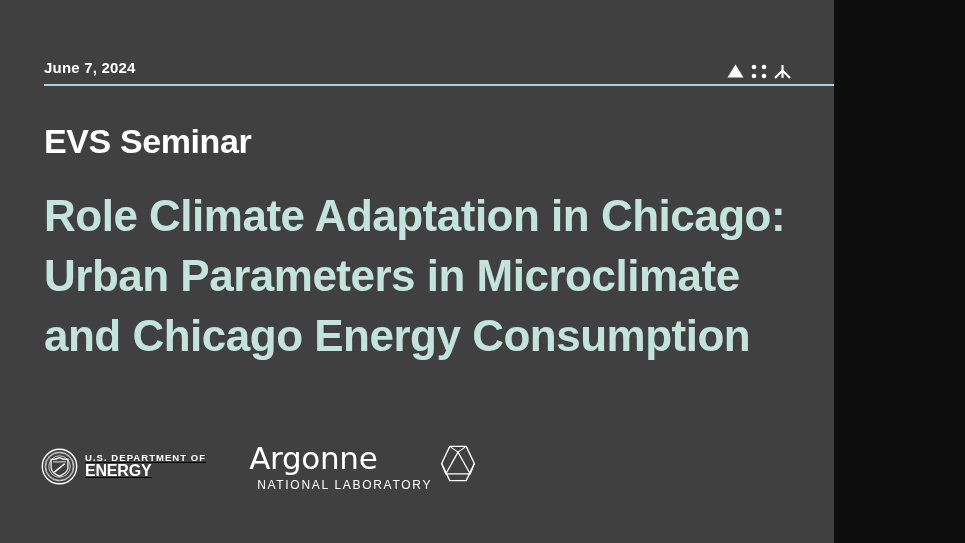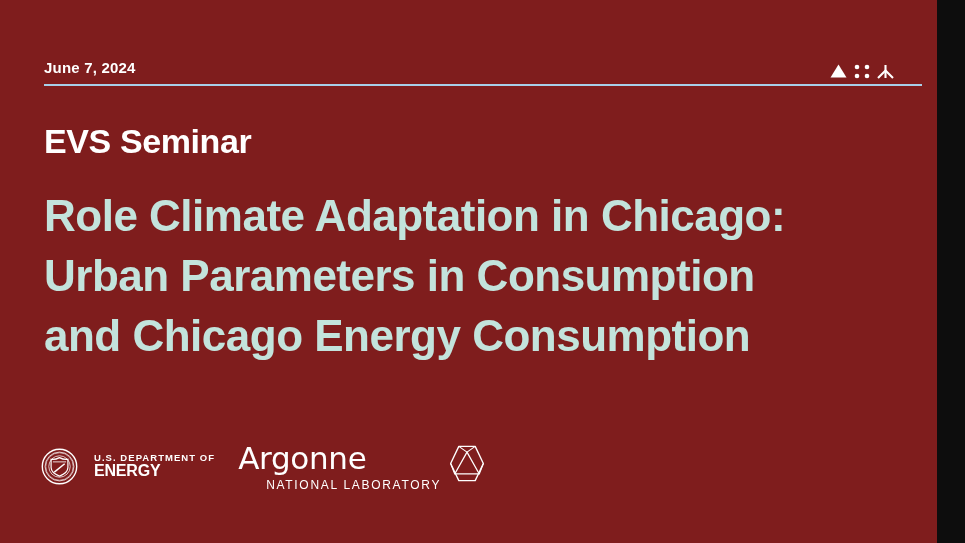--- a/index.html
+++ b/index.html
@@ -2,23 +2,23 @@
 <html><head>
 <meta charset="utf-8">
 <style>
   html, body {
     margin: 0;
     padding: 0;
     background: #0d0d0d;
   }
   #slide {
     position: relative;
-    width: 937px;
+    width: 834px;
     height: 543px;
-    background: #7f1d1d;
+    background: #404040;
     overflow: hidden;
     font-family: "Liberation Sans", sans-serif;
     -webkit-font-smoothing: antialiased;
   }
 
   
   #header {
     position: absolute;
     left: 44px;
     top: 60px;
@@ -79,21 +79,22 @@
   #logo-bar {
     position: absolute;
     left: 41px;
     top: 441px;
     display: flex;
     align-items: center;
   }
   #doe-logo {
     display: flex;
     align-items: center;
-    gap: 16px;
+    gap: 7px;
+    text-decoration: underline;
   }
   #doe-wordmark {
     display: flex;
     flex-direction: column;
     justify-content: center;
     color: #ffffff;
   }
   #doe-dept-line {
     font-size: 9.5px;
     font-weight: bold;
@@ -118,20 +119,21 @@
     display: flex;
     flex-direction: column;
   }
   #argonne-word {
     font-size: 31px;
     font-weight: normal;
     color: #ffffff;
     line-height: 1;
     letter-spacing: -0.3px;
     font-family: "DejaVu Sans", sans-serif;
+    margin-left: 20px;
   }
   #argonne-tagline {
     font-size: 12px;
     font-weight: normal;
     color: #ffffff;
     letter-spacing: 1.7px;
     line-height: 1;
     margin-top: 5px;
     margin-left: 28px;
   }
@@ -163,21 +165,21 @@
     <svg class="mark-icon" width="17" height="15" viewBox="0 0 17 15">
       <path d="M8.5 1 L8.5 14" stroke="#ffffff" stroke-width="2.1" fill="none"></path>
       <path d="M1 14 L8.5 6.5 L16 14" stroke="#ffffff" stroke-width="2.1" fill="none" stroke-linejoin="miter"></path>
     </svg>
   </div>
 
   <div id="content">
     <div id="eyebrow">EVS Seminar</div>
     <h1 id="main-title">
       <span class="tline">Role Climate Adaptation in Chicago:</span>
-      <span class="tline">Urban Parameters in Consumption</span>
+      <span class="tline">Urban Parameters in Microclimate</span>
       <span class="tline">and Chicago Energy Consumption</span>
     </h1>
   </div>
 
   <div id="logo-bar">
 
     <div id="doe-logo">
       <svg width="37" height="37" viewBox="0 0 40 40">
         <circle cx="20" cy="20" r="18.6" fill="none" stroke="#ffffff" stroke-width="1.5"></circle>
         <circle cx="20" cy="20" r="15.6" fill="none" stroke="#ffffff" stroke-width="0.8"></circle>

